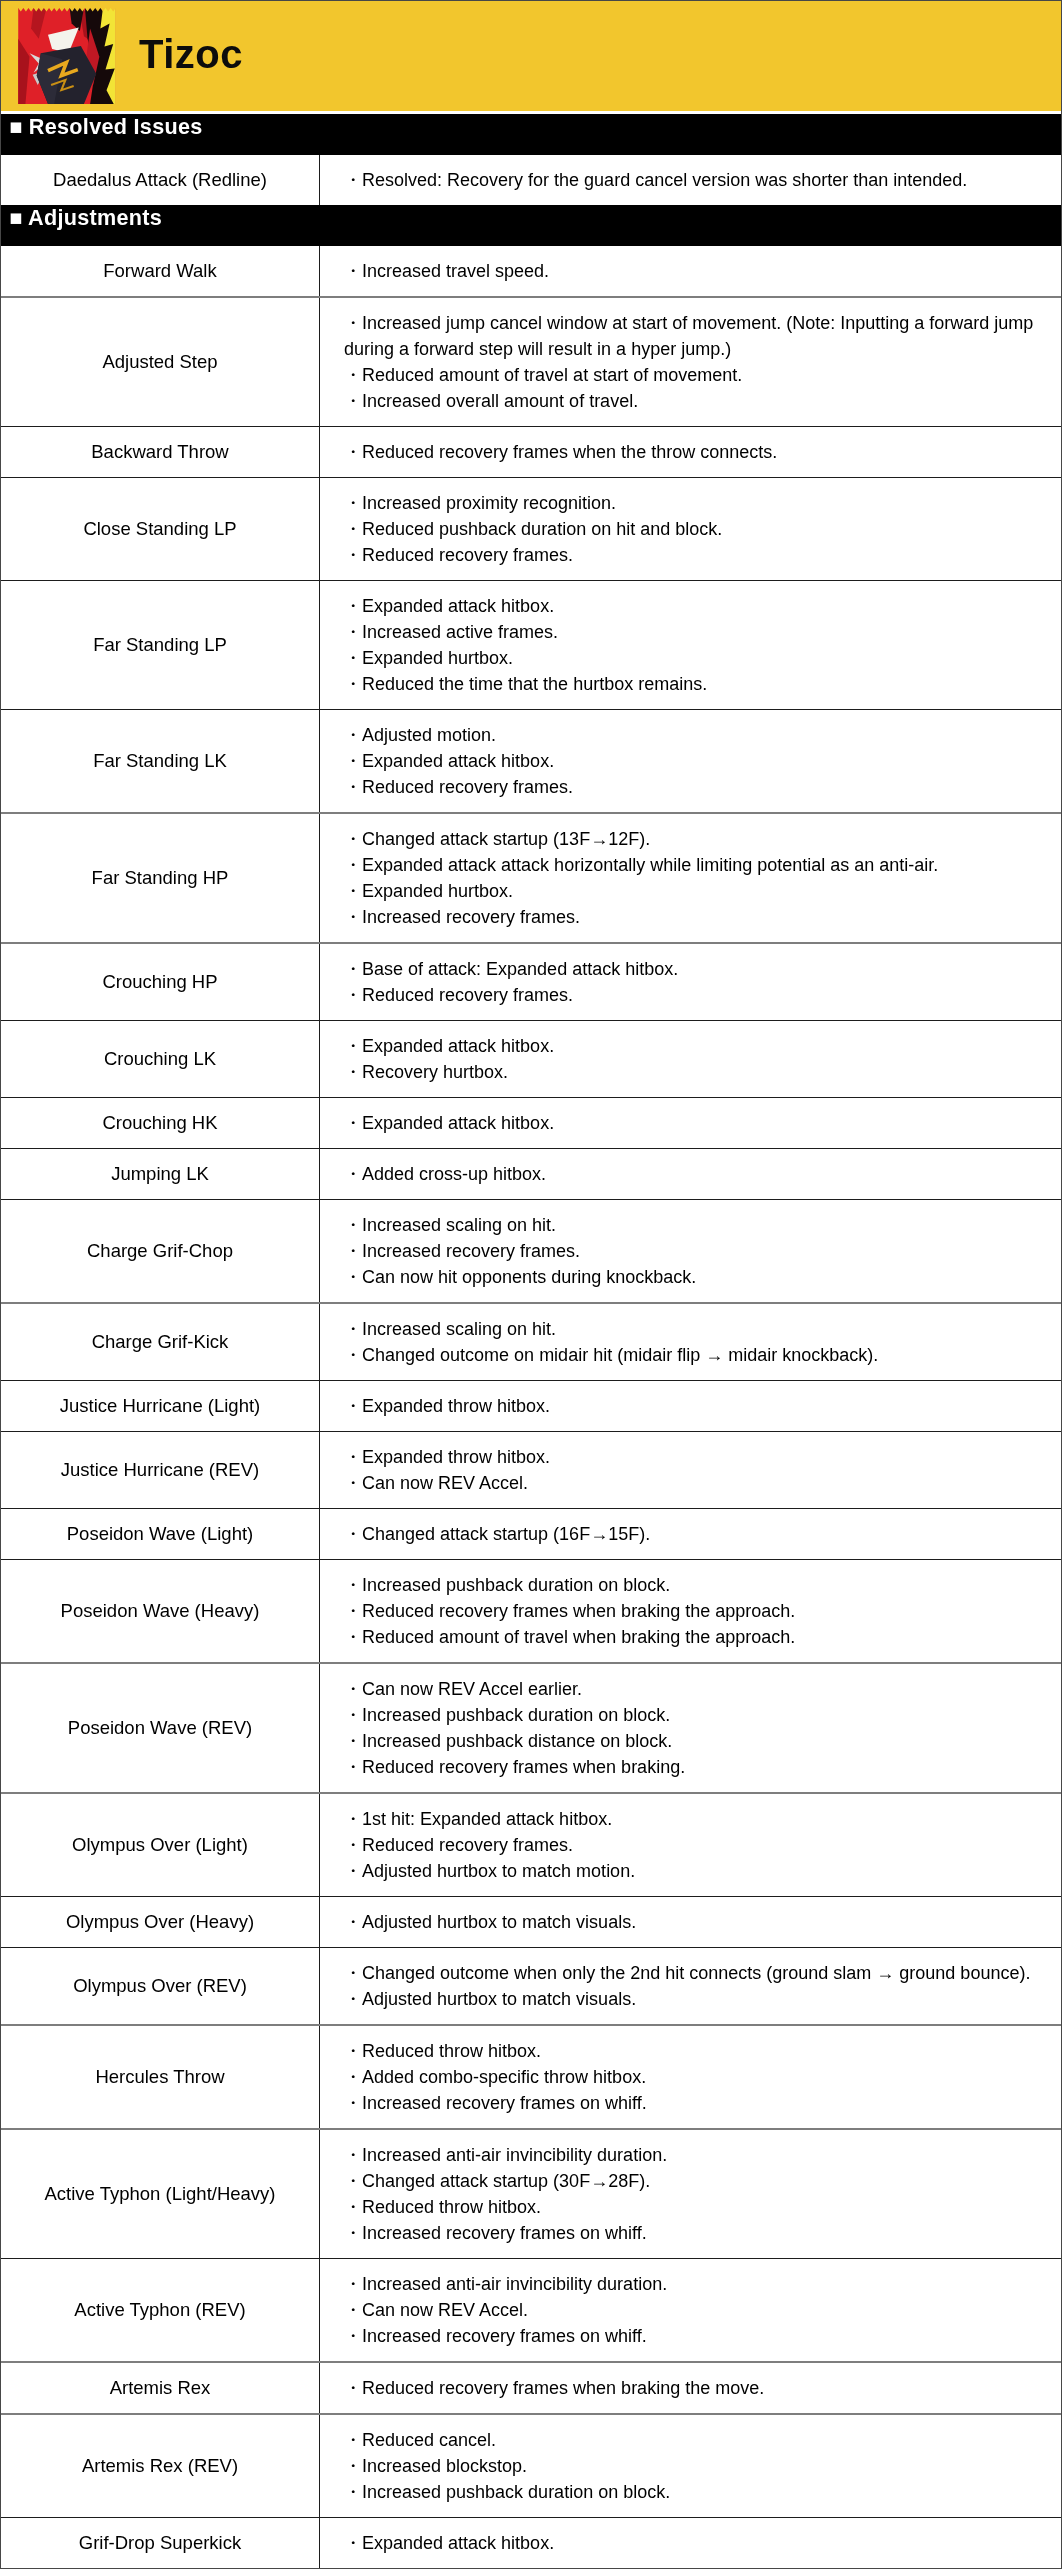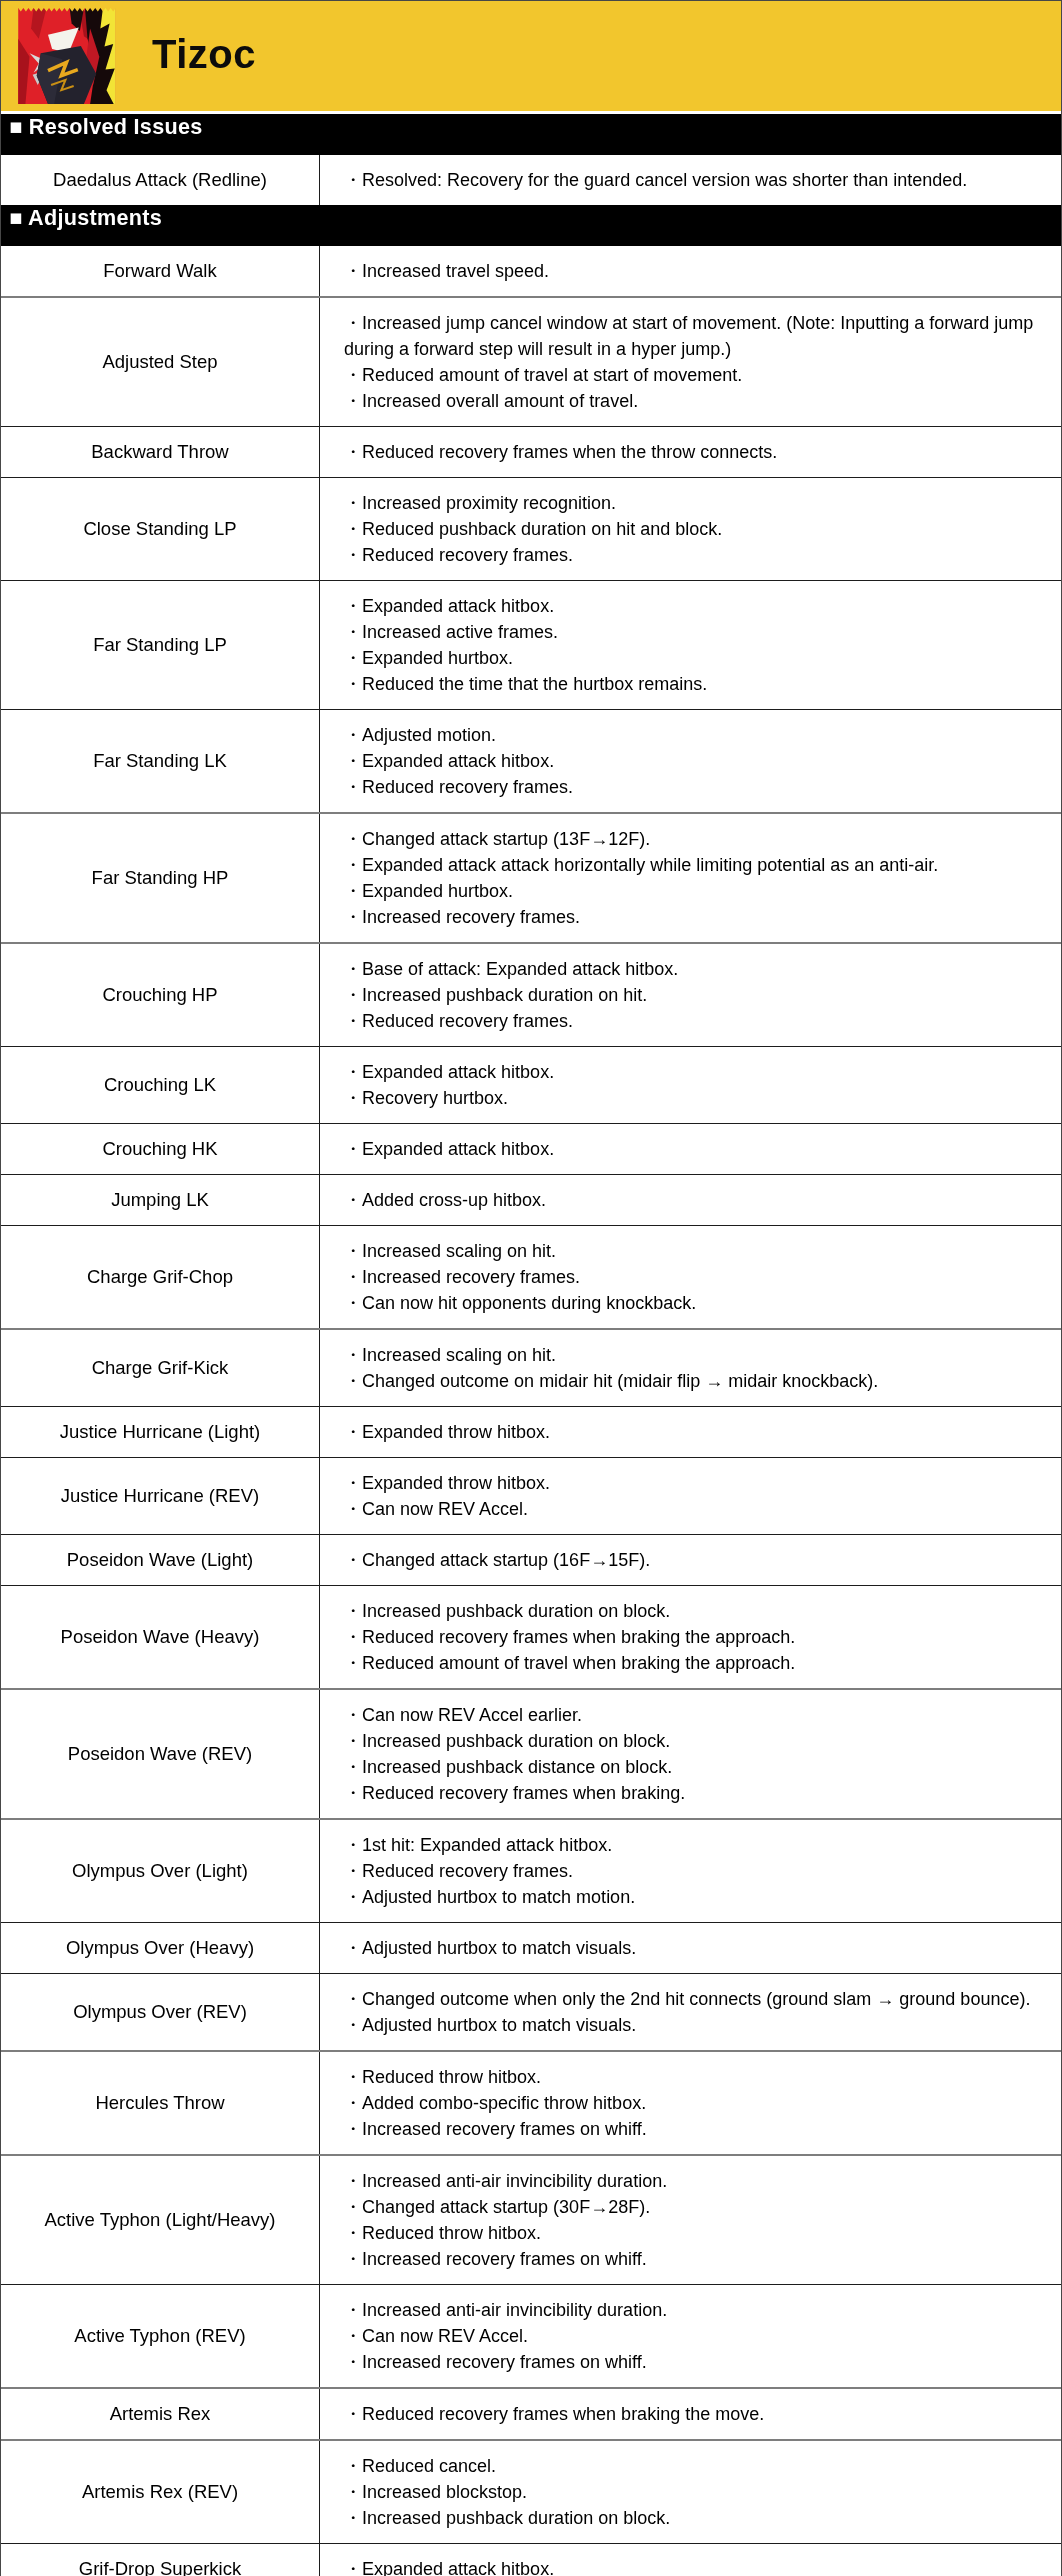--- a/index.html
+++ b/index.html
@@ -37,21 +37,20 @@
   }
   .char-title{
     position:absolute;
     left:138px; top:50%;
     transform:translateY(-54%);
     font-size:40px;
     font-weight:800;
     letter-spacing:0.5px;
     color:#0c0c0c;
     white-space:nowrap;
-    margin-left:13px;
   }
   .header-gap{height:2.6px;background:#ffffff;}
   
   .section-bar{
     height:41px;
     background:var(--bar-bg);
     color:var(--bar-text);
     display:flex;
     padding-left:8.2px;
     font-size:21.6px;
@@ -230,21 +229,20 @@
             <div class="bullet-item">・Expanded hurtbox.</div>
             <div class="bullet-item">・Increased recovery frames.</div>
           </div>
         </div>
       </div>
       <div class="move-row sep-thick">
         <div class="cell-move">Crouching HP</div>
         <div class="cell-changes">
           <div class="bullet-list">
             <div class="bullet-item">・Base of attack: Expanded attack hitbox.</div>
-            <div class="bullet-item">・Increased pushback duration on hit.</div>
             <div class="bullet-item">・Reduced recovery frames.</div>
           </div>
         </div>
       </div>
       <div class="move-row sep-thin">
         <div class="cell-move">Crouching LK</div>
         <div class="cell-changes">
           <div class="bullet-list">
             <div class="bullet-item">・Expanded attack hitbox.</div>
             <div class="bullet-item">・Recovery hurtbox.</div>

